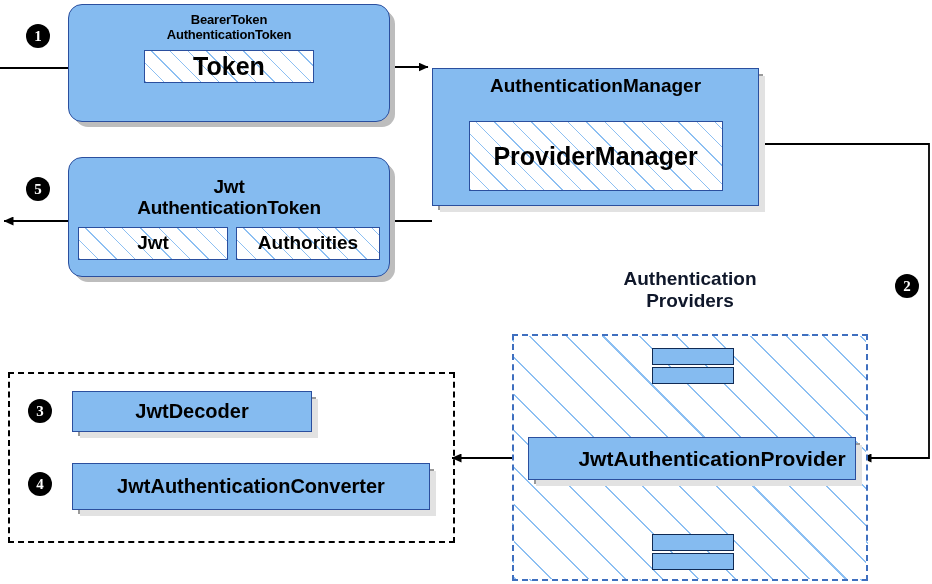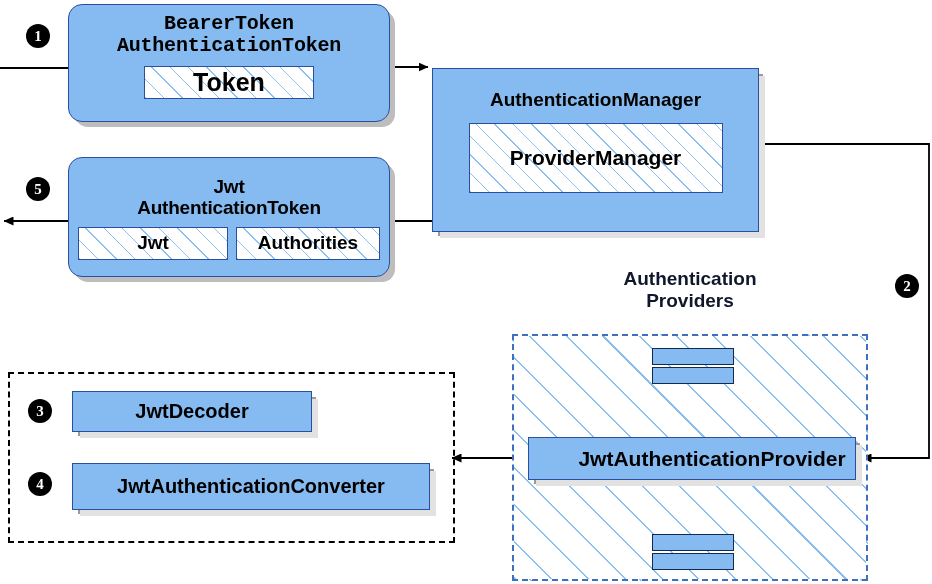--- a/index.html
+++ b/index.html
@@ -103,42 +103,42 @@
     <line x1="692" y1="488" x2="692" y2="530" stroke="#000" stroke-width="5" marker-start="url(#arrowUp)" marker-end="url(#arrowUp)"></line>
   </svg>
 
   <div class="bullet" style="left:26px;top:24px;">1</div>
   <div class="bullet" style="left:26px;top:177px;">5</div>
   <div class="bullet" style="left:895px;top:274px;">2</div>
   <div class="bullet" style="left:28px;top:399px;">3</div>
   <div class="bullet" style="left:28px;top:472px;">4</div>
 
   <div class="node card" style="left:68px;top:4px;width:322px;height:118px;padding-top:8px;">
-    <div class="card-title" style="font-size:20px;font-family:Liberation Mono, monospace;">
+    <div class="card-title" style="font-size:13px;">
       <div>BearerToken</div>
       <div>AuthenticationToken</div>
     </div>
     <div class="slot" style="width:170px;height:33px;font-size:25px;margin-top:8px;">Token</div>
   </div>
 
   <div class="node card" style="left:68px;top:157px;width:322px;height:120px;padding-top:18px;">
     <div class="card-title" style="font-size:19px;">
       <div>Jwt</div>
       <div>AuthenticationToken</div>
     </div>
     <div style="display:flex;gap:8px;margin-top:8px;">
       <div class="slot" style="width:150px;height:33px;font-size:19px;">Jwt</div>
       <div class="slot" style="width:144px;height:33px;font-size:19px;">Authorities</div>
     </div>
   </div>
 
-  <div class="node box" style="left:432px;top:68px;width:327px;height:164px;
-       flex-direction:column;justify-content:flex-start;padding-top:20px;">
+  <div class="node box" style="left:432px;top:68px;width:327px;height:138px;
+       flex-direction:column;justify-content:flex-start;padding-top:6px;">
     <div style="font-size:19px;font-weight:bold;">AuthenticationManager</div>
-    <div class="slot" style="width:254px;height:70px;font-size:21px;margin-top:12px;">ProviderManager</div>
+    <div class="slot" style="width:254px;height:70px;font-size:25px;margin-top:24px;">ProviderManager</div>
   </div>
 
   <div class="sec-title" style="left:570px;top:268px;width:240px;font-size:19px;">
     <div>Authentication</div>
     <div>Providers</div>
   </div>
 
   <div class="node dashed-blue" style="left:512px;top:334px;width:356px;height:247px;"></div>
 
   <div class="minibar" style="left:652px;top:348px;width:80px;height:15px;"></div>

